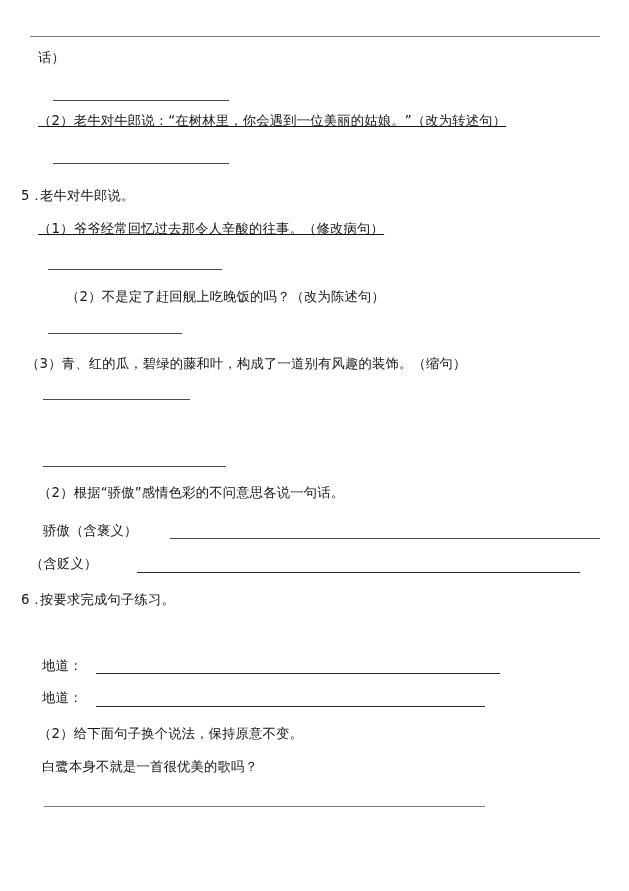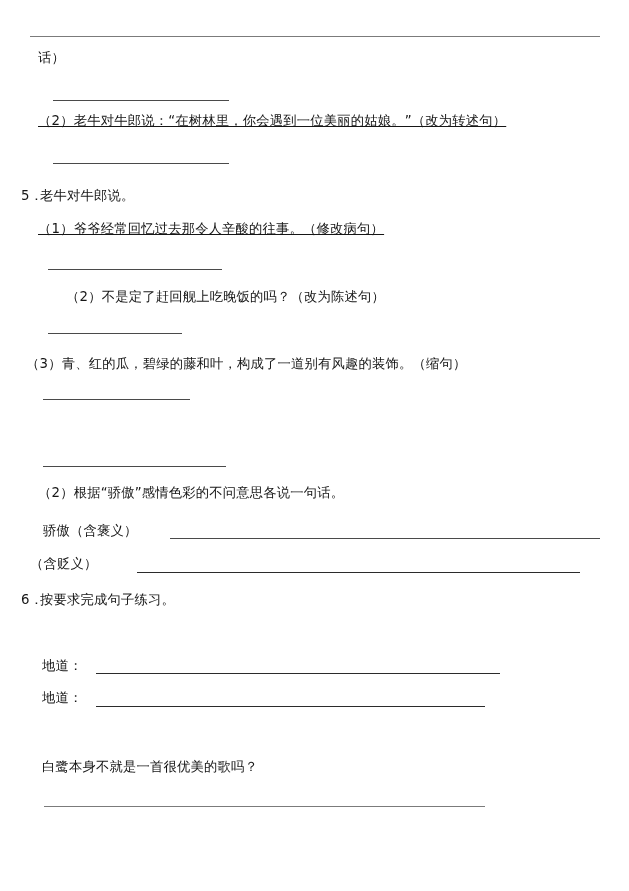--- a/index.html
+++ b/index.html
@@ -90,18 +90,19 @@
   <div class="line num-item" style="left:21px; top:590px;">6．</div>
   <div class="line" style="left:40px; top:590px;text-align:right;">按要求完成句子练习。</div>
 
 
   <div class="line" style="left:42px; top:656px;">地道：</div>
   <div class="blank dark" style="left:96px; top:673px; width:404px;"></div>
 
   <div class="line" style="left:42px; top:688px;">地道：</div>
   <div class="blank dark" style="left:96px; top:706px; width:389px;"></div>
 
+  <div class="line" style="left:38px; top:724px;">（2）给下面句子换个说法，保持原意不变。</div>
 
   <div class="line" style="left:42px; top:757px;">白鹭本身不就是一首很优美的歌吗？</div>
 
   <div class="rule rule-bottom"></div>
 
 </div>
 
 </body></html>

